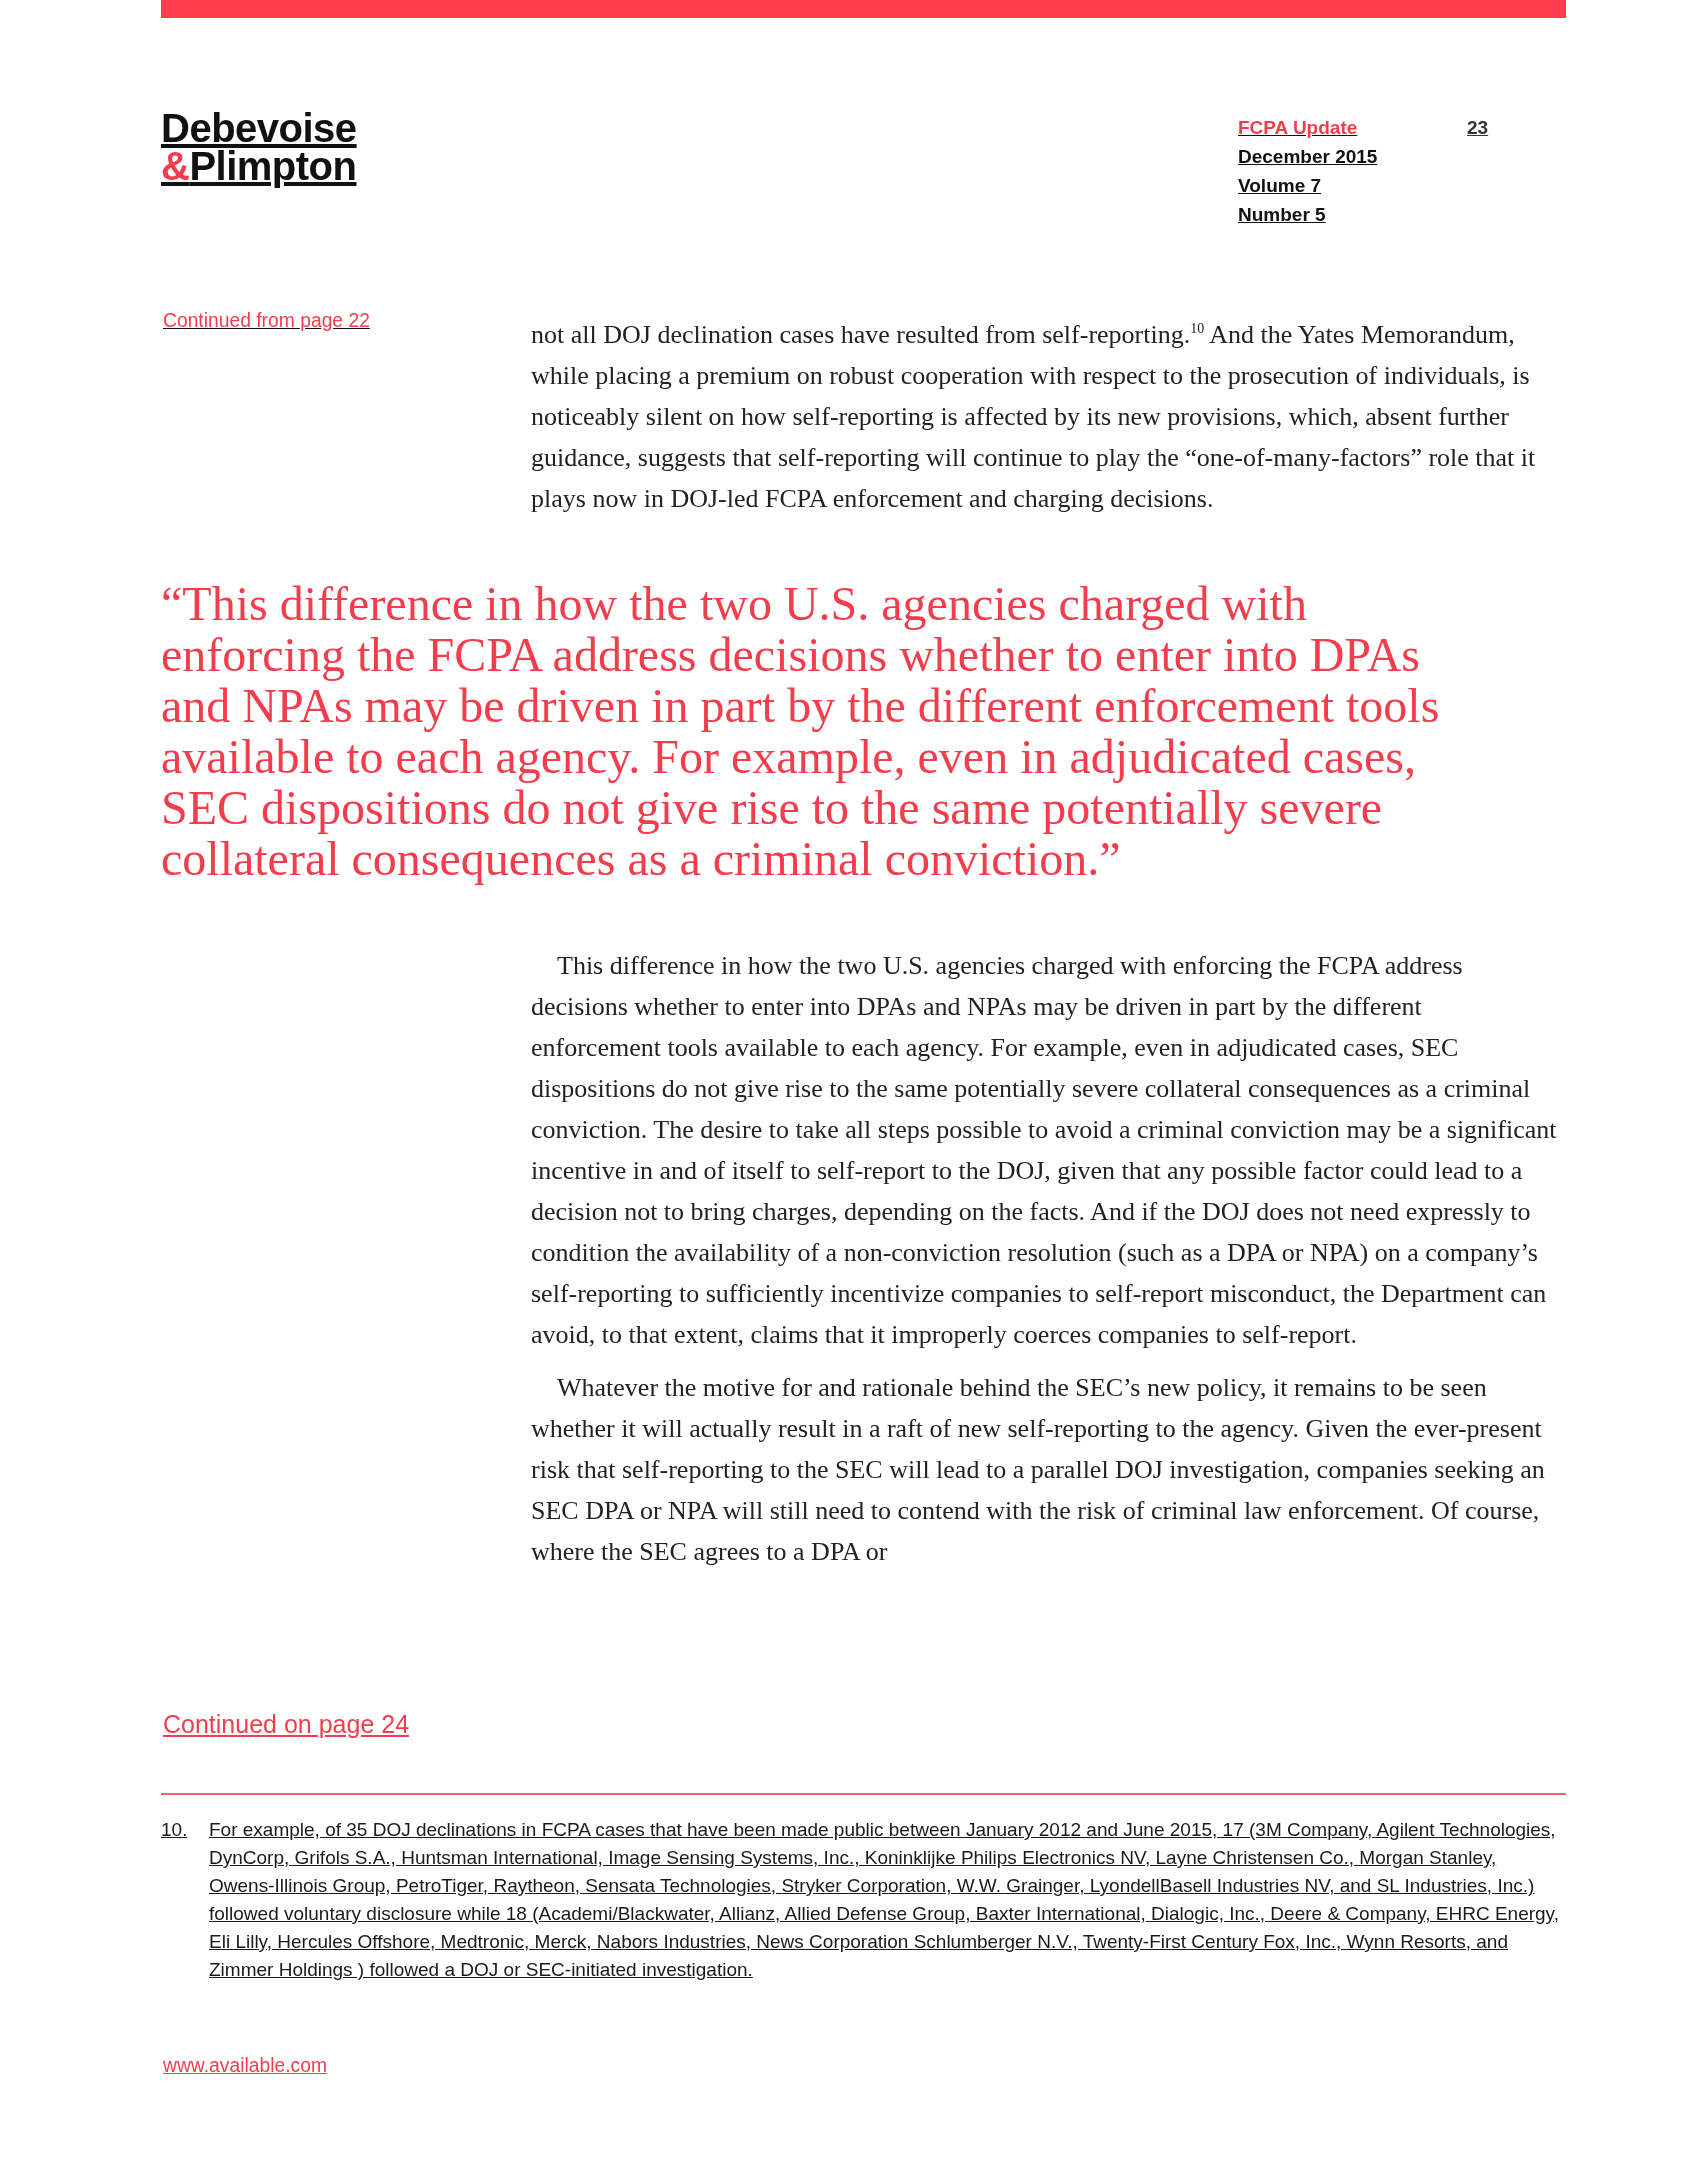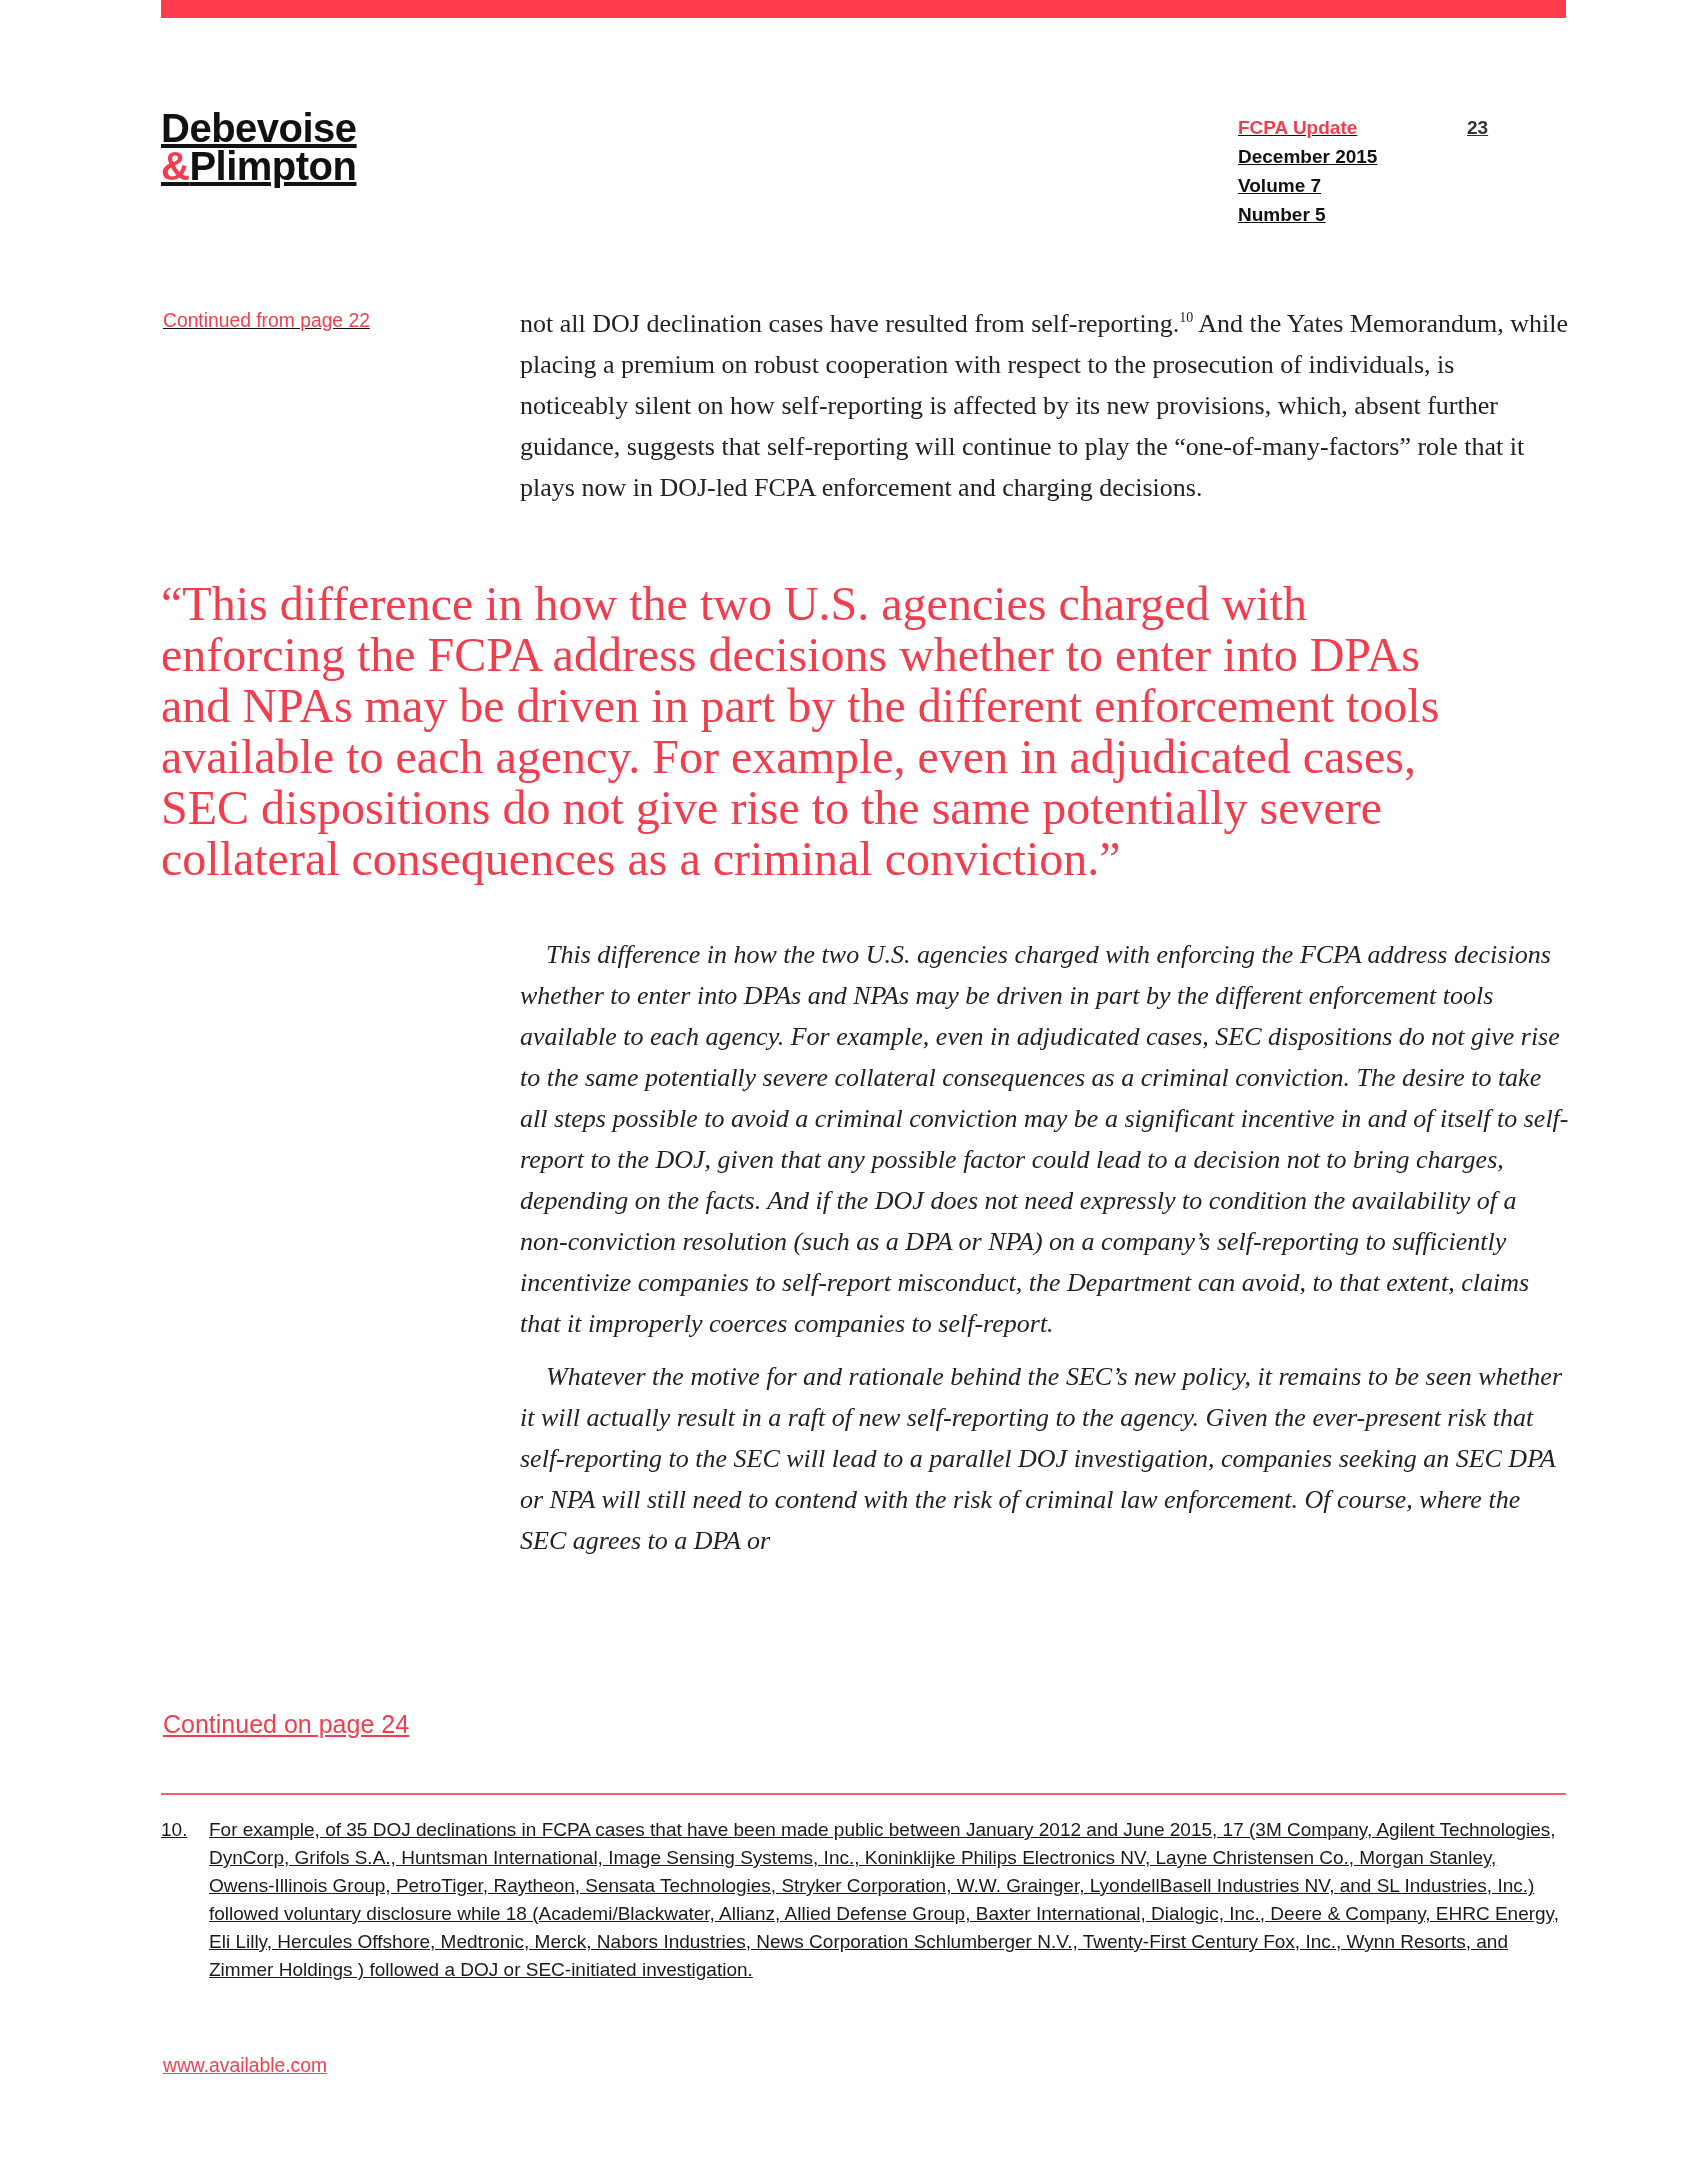--- a/index.html
+++ b/index.html
@@ -9,25 +9,25 @@
   .top-bar { position: absolute; left: 161px; top: 0; width: 1405px; height: 18px; background: #ff3c4c; }
   .logo { position: absolute; left: 161px; top: 109px; font-weight: bold; font-size: 40px; line-height: 38px; color: #111; letter-spacing: -0.5px; }
   .logo .amp { color: #f23d4c; }
   .issue { position: absolute; left: 1238px; top: 113px; font-size: 19px; line-height: 29px; font-weight: bold; color: #111; }
   .issue .pub { color: #f23d4c; }
   .page-num { position: absolute; left: 1467px; top: 113px; font-size: 19px; line-height: 29px; font-weight: bold; color: #333; }
   .side { position: absolute; left: 163px; top: 305px; width: 307px; font-size: 20px; line-height: 32px; color: #111; }
   .side .title { font-weight: bold; }
   .side .cont { color: #f23d4c; font-size: 19.3px; }
   .body-col { position: absolute; left: 520px; width: 1049px; font-size: 26px; line-height: 41px; color: #222; }
-  .body-col p { margin: 0; }
+  .body-col p { margin: 11px; }
   .body-col p.indent { text-indent: 26px; }
   .body-col sup { font-size: 14px; vertical-align: 10px; line-height: 0; }
   .col1 { top: 303px; }
-  .col2 { top: 934px; font-style: italic; }
+  .col2 { top: 934px; }
   .col2 p + p { margin-top: 12px; }
   .quote { position: absolute; left: 161px; top: 578px; width: 1287px; font-size: 48px; line-height: 51px; color: #f23d4c; }
   .cont-next { position: absolute; left: 163px; top: 1710px; font-size: 25px; color: #f23d4c; }
   .rule { position: absolute; left: 161px; top: 1793px; width: 1405px; height: 2px; background: #f5616d; }
   .footnote { position: absolute; left: 161px; top: 1816px; width: 1406px; font-size: 19px; line-height: 28px; color: #1a1a1a; display: flex; }
   .footnote .num { width: 48px; flex: none; }
   .footnote .text { flex: 1; }
   .www { position: absolute; left: 163px; top: 2055px; font-size: 19.3px; color: #f23d4c; }
 </style>
 </head>

